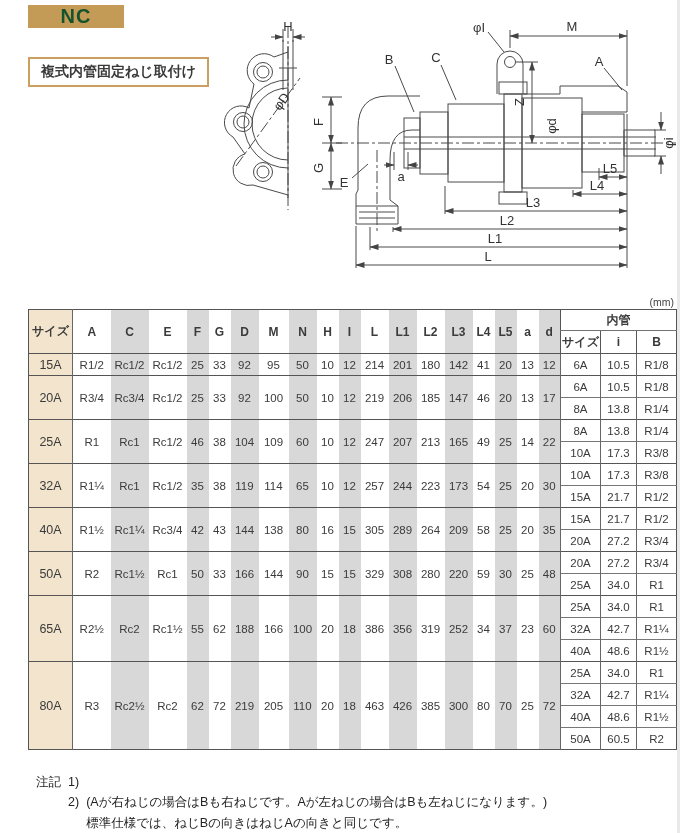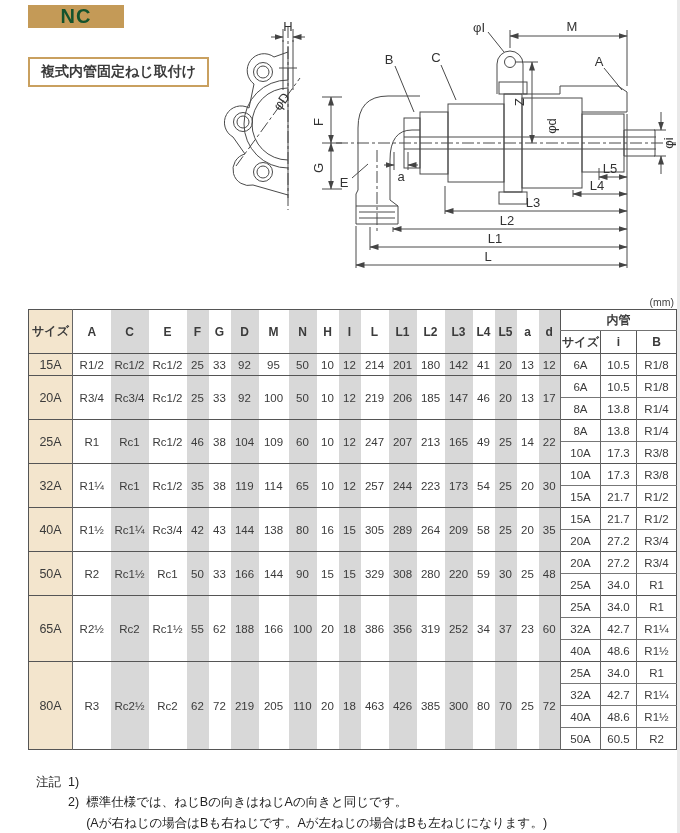--- a/index.html
+++ b/index.html
@@ -488,21 +488,21 @@
 
 <div class="notes">
   <span class="notes-prefix">注記</span>
   <div class="notes-items">
       <div class="note-item">
         <span class="note-no">1)</span>
       </div>
       <div class="note-item">
         <span class="note-no">2)</span>
         <div class="note-lines">
+          <div>(Aが右ねじの場合はBも右ねじです。Aが左ねじの場合はBも左ねじになります。)</div>
           <div>標準仕様では、ねじBの向きはねじAの向きと同じです。</div>
-          <div>(Aが右ねじの場合はBも右ねじです。Aが左ねじの場合はBも左ねじになります。)</div>
           <div>ご要望により、ねじAとねじBの向きが異なる製品も製作いたします。</div>
         </div>
       </div>
     </div>
 </div>
 
 <div class="edge-strip"></div>
 
 </body></html>

